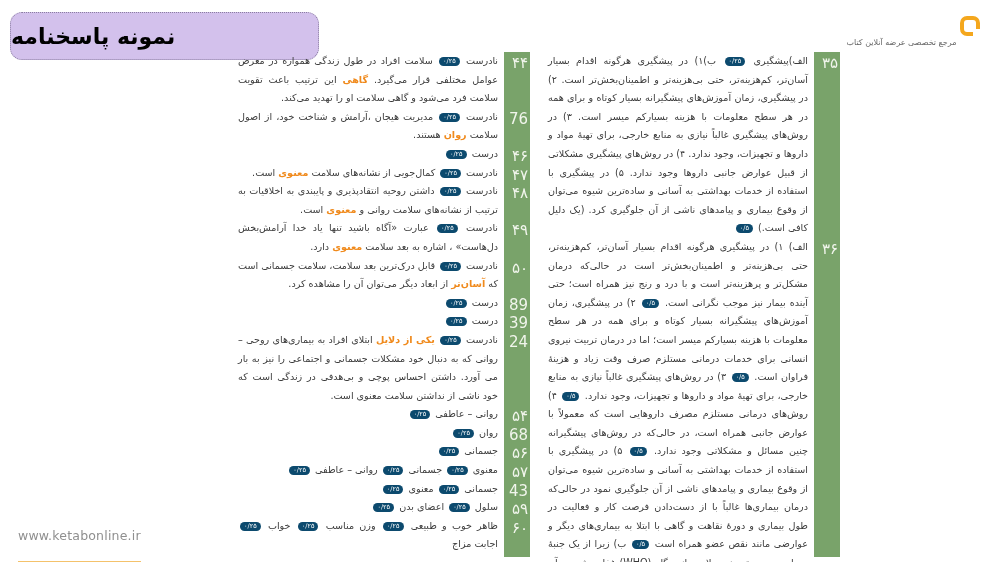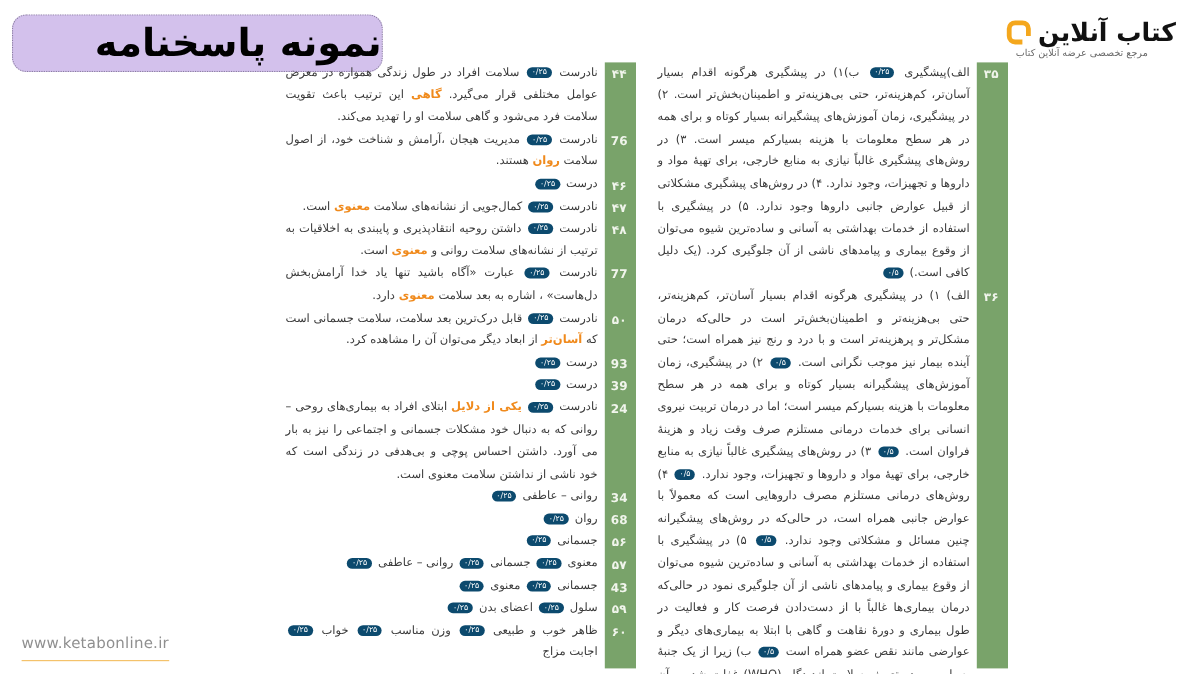--- a/index.html
+++ b/index.html
@@ -3,22 +3,22 @@
 <meta charset="utf-8">
 <style>
   html, body { margin:0; padding:0; }
   body {
     width:1000px; height:562px; overflow:hidden; background:#ffffff;
     position:relative; font-family:"DejaVu Sans", sans-serif; color:#333;
   }
   .title-badge {
     position:absolute; left:10px; top:12px; width:307px; height:46px;
     background:#d3c1ec; border:1px dotted #8a7ea0; border-radius:12px;
-    display:flex; align-items:center; justify-content:flex-start;
-    font-weight:bold; font-size:32px; color:#000; direction:rtl;
+    display:flex; align-items:center; justify-content:flex-end;
+    font-weight:bold; font-size:22px; color:#000; direction:rtl;
   }
   .logo {
     position:absolute; right:20px; top:16px; width:175px; height:40px;
     direction:rtl;
   }
   .logo-row { display:flex; align-items:center; justify-content:flex-end; flex-direction:row-reverse; gap:6px; }
   .logo-icon {
     width:20px; height:20px; border:4px solid #f4a71d; border-radius:7px;
     box-sizing:border-box; position:relative; background:#fff;
   }
@@ -33,70 +33,69 @@
   .col-left { left:238px; width:292px; }
   .num-bar {
     position:absolute; right:0; top:0; width:26px; height:505px; background:#79a36a;
   }
   .col-text {
     position:absolute; right:32px; top:0; width:260px;
     font-size:9.6px; line-height:18.6px; text-align:justify; color:#3a3a3a;
   }
   .entry { position:relative; }
   .entry-num {
-    position:absolute; right:-30px; width:24px; text-align:center;
-    color:#f1f5ec; font-size:10px; font-weight:bold; top:2px;
+    position:absolute; right:-30px; width:24px; text-align:right;
+    color:#f1f5ec; font-size:15px; font-weight:normal; top:2px;
   }
   .score {
     display:inline-block; background:#0c4a6e; color:#fff; border-radius:7px;
     font-size:6.5px; line-height:9px; padding:0 4px; margin:0 2px; vertical-align:1px;
   }
   .hl { color:#f08a1c; font-weight:bold; }
   .url {
     position:absolute; left:18px; top:528px; font-size:12.5px; color:#8f8f8f;
-    border-bottom:1.5px solid #f4c26b; padding-bottom:7px; letter-spacing:0.2px;
+    border-bottom:1.5px solid #f4c26b; padding-bottom:18px; letter-spacing:0.2px;
   }
 </style>
 </head>
 <body>
 
 <div class="title-badge">
   <span>نمونه پاسخنامه</span>
 </div>
 
 <div class="logo">
   <div class="logo-row">
     <span class="logo-icon"></span>
-    <span class="logo-name">کتاب آنلاین</span>
   </div>
   <div class="logo-sub">مرجع تخصصی عرضه آنلاین کتاب</div>
 </div>
 
 <div class="col col-right">
   <div class="num-bar"></div>
   <div class="col-text" id="right-text">
       <div class="entry"><span class="entry-num">۳۵</span><span>الف)پیشگیری </span><span class="score">۰/۲۵</span><span> ب)۱) در پیشگیری هرگونه اقدام بسیار آسان‌تر، کم‌هزینه‌تر، حتی بی‌هزینه‌تر و اطمینان‌بخش‌تر است. ۲) در پیشگیری، زمان آموزش‌های پیشگیرانه بسیار کوتاه و برای همه در هر سطح معلومات با هزینه بسیارکم میسر است. ۳) در روش‌های پیشگیری غالباً نیازی به منابع خارجی، برای تهیهٔ مواد و داروها و تجهیزات، وجود ندارد. ۴) در روش‌های پیشگیری مشکلاتی از قبیل عوارض جانبی داروها وجود ندارد. ۵) در پیشگیری با استفاده از خدمات بهداشتی به آسانی و ساده‌ترین شیوه می‌توان از وقوع بیماری و پیامدهای ناشی از آن جلوگیری کرد. (یک دلیل کافی است.) </span><span class="score">۰/۵</span></div>
       <div class="entry"><span class="entry-num">۳۶</span><span>الف) ۱) در پیشگیری هرگونه اقدام بسیار آسان‌تر، کم‌هزینه‌تر، حتی بی‌هزینه‌تر و اطمینان‌بخش‌تر است در حالی‌که درمان مشکل‌تر و پرهزینه‌تر است و با درد و رنج نیز همراه است؛ حتی آینده بیمار نیز موجب نگرانی است. </span><span class="score">۰/۵</span><span> ۲) در پیشگیری، زمان آموزش‌های پیشگیرانه بسیار کوتاه و برای همه در هر سطح معلومات با هزینه بسیارکم میسر است؛ اما در درمان تربیت نیروی انسانی برای خدمات درمانی مستلزم صرف وقت زیاد و هزینهٔ فراوان است. </span><span class="score">۰/۵</span><span> ۳) در روش‌های پیشگیری غالباً نیازی به منابع خارجی، برای تهیهٔ مواد و داروها و تجهیزات، وجود ندارد. </span><span class="score">۰/۵</span><span> ۴) روش‌های درمانی مستلزم مصرف داروهایی است که معمولاً با عوارض جانبی همراه است، در حالی‌که در روش‌های پیشگیرانه چنین مسائل و مشکلاتی وجود ندارد. </span><span class="score">۰/۵</span><span> ۵) در پیشگیری با استفاده از خدمات بهداشتی به آسانی و ساده‌ترین شیوه می‌توان از وقوع بیماری و پیامدهای ناشی از آن جلوگیری نمود در حالی‌که درمان بیماری‌ها غالباً با از دست‌دادن فرصت کار و فعالیت در طول بیماری و دورهٔ نقاهت و گاهی با ابتلا به بیماری‌های دیگر و عوارضی مانند نقص عضو همراه است </span><span class="score">۰/۵</span><span> ب) زیرا از یک جنبهٔ بسیار مهم در تعریف سلامت ازدیدگاه (WHO) غفلت شده و آن جنبهٔ معنوی است. ج) برای تأمین سلامت گاهی لازم</span></div>
     </div>
 </div>
 
 <div class="col col-left">
   <div class="num-bar"></div>
   <div class="col-text" id="left-text">
       <div class="entry"><span class="entry-num">۴۴</span><span>نادرست </span><span class="score">۰/۲۵</span><span> سلامت افراد در طول زندگی همواره در معرض عوامل مختلفی قرار می‌گیرد. </span><span class="hl">گاهی</span><span> این ترتیب باعث تقویت سلامت فرد می‌شود و گاهی سلامت او را تهدید می‌کند.</span></div>
       <div class="entry"><span class="entry-num">76</span><span>نادرست </span><span class="score">۰/۲۵</span><span> مدیریت هیجان ،آرامش و شناخت خود، از اصول سلامت </span><span class="hl">روان</span><span> هستند.</span></div>
       <div class="entry"><span class="entry-num">۴۶</span><span>درست </span><span class="score">۰/۲۵</span></div>
       <div class="entry"><span class="entry-num">۴۷</span><span>نادرست </span><span class="score">۰/۲۵</span><span> کمال‌جویی از نشانه‌های سلامت </span><span class="hl">معنوی</span><span> است.</span></div>
       <div class="entry"><span class="entry-num">۴۸</span><span>نادرست </span><span class="score">۰/۲۵</span><span> داشتن روحیه انتقادپذیری و پایبندی به اخلاقیات به ترتیب از نشانه‌های سلامت روانی و </span><span class="hl">معنوی</span><span> است.</span></div>
-      <div class="entry"><span class="entry-num">77</span><span>نادرست </span><span class="score">۰/۲۵</span><span> عبارت «آگاه باشید تنها یاد خدا آرامش‌بخش دل‌هاست» ، اشاره به بعد سلامت </span><span class="hl">معنوی</span><span> دارد.</span></div>
+      <div class="entry"><span class="entry-num">۴۹</span><span>نادرست </span><span class="score">۰/۲۵</span><span> عبارت «آگاه باشید تنها یاد خدا آرامش‌بخش دل‌هاست» ، اشاره به بعد سلامت </span><span class="hl">معنوی</span><span> دارد.</span></div>
       <div class="entry"><span class="entry-num">۵۰</span><span>نادرست </span><span class="score">۰/۲۵</span><span> قابل درک‌ترین بعد سلامت، سلامت جسمانی است که </span><span class="hl">آسان‌تر</span><span> از ابعاد دیگر می‌توان آن را مشاهده کرد.</span></div>
-      <div class="entry"><span class="entry-num">93</span><span>درست </span><span class="score">۰/۲۵</span></div>
+      <div class="entry"><span class="entry-num">89</span><span>درست </span><span class="score">۰/۲۵</span></div>
       <div class="entry"><span class="entry-num">39</span><span>درست </span><span class="score">۰/۲۵</span></div>
       <div class="entry"><span class="entry-num">24</span><span>نادرست </span><span class="score">۰/۲۵</span><span> </span><span class="hl">یکی از دلایل</span><span> ابتلای افراد به بیماری‌های روحی – روانی که به دنبال خود مشکلات جسمانی و اجتماعی را نیز به بار می آورد. داشتن احساس پوچی و بی‌هدفی در زندگی است که خود ناشی از نداشتن سلامت معنوی است.</span></div>
-      <div class="entry"><span class="entry-num">34</span><span>روانی – عاطفی </span><span class="score">۰/۲۵</span></div>
+      <div class="entry"><span class="entry-num">۵۴</span><span>روانی – عاطفی </span><span class="score">۰/۲۵</span></div>
       <div class="entry"><span class="entry-num">68</span><span>روان </span><span class="score">۰/۲۵</span></div>
       <div class="entry"><span class="entry-num">۵۶</span><span>جسمانی </span><span class="score">۰/۲۵</span></div>
       <div class="entry"><span class="entry-num">۵۷</span><span>معنوی </span><span class="score">۰/۲۵</span><span> جسمانی </span><span class="score">۰/۲۵</span><span> روانی – عاطفی </span><span class="score">۰/۲۵</span></div>
       <div class="entry"><span class="entry-num">43</span><span>جسمانی </span><span class="score">۰/۲۵</span><span> معنوی </span><span class="score">۰/۲۵</span></div>
       <div class="entry"><span class="entry-num">۵۹</span><span>سلول </span><span class="score">۰/۲۵</span><span> اعضای بدن </span><span class="score">۰/۲۵</span></div>
       <div class="entry"><span class="entry-num">۶۰</span><span>ظاهر خوب و طبیعی </span><span class="score">۰/۲۵</span><span> وزن مناسب </span><span class="score">۰/۲۵</span><span> خواب </span><span class="score">۰/۲۵</span><span> اجابت مزاج</span></div>
     </div>
 </div>
 
 <div class="url">www.ketabonline.ir</div>

